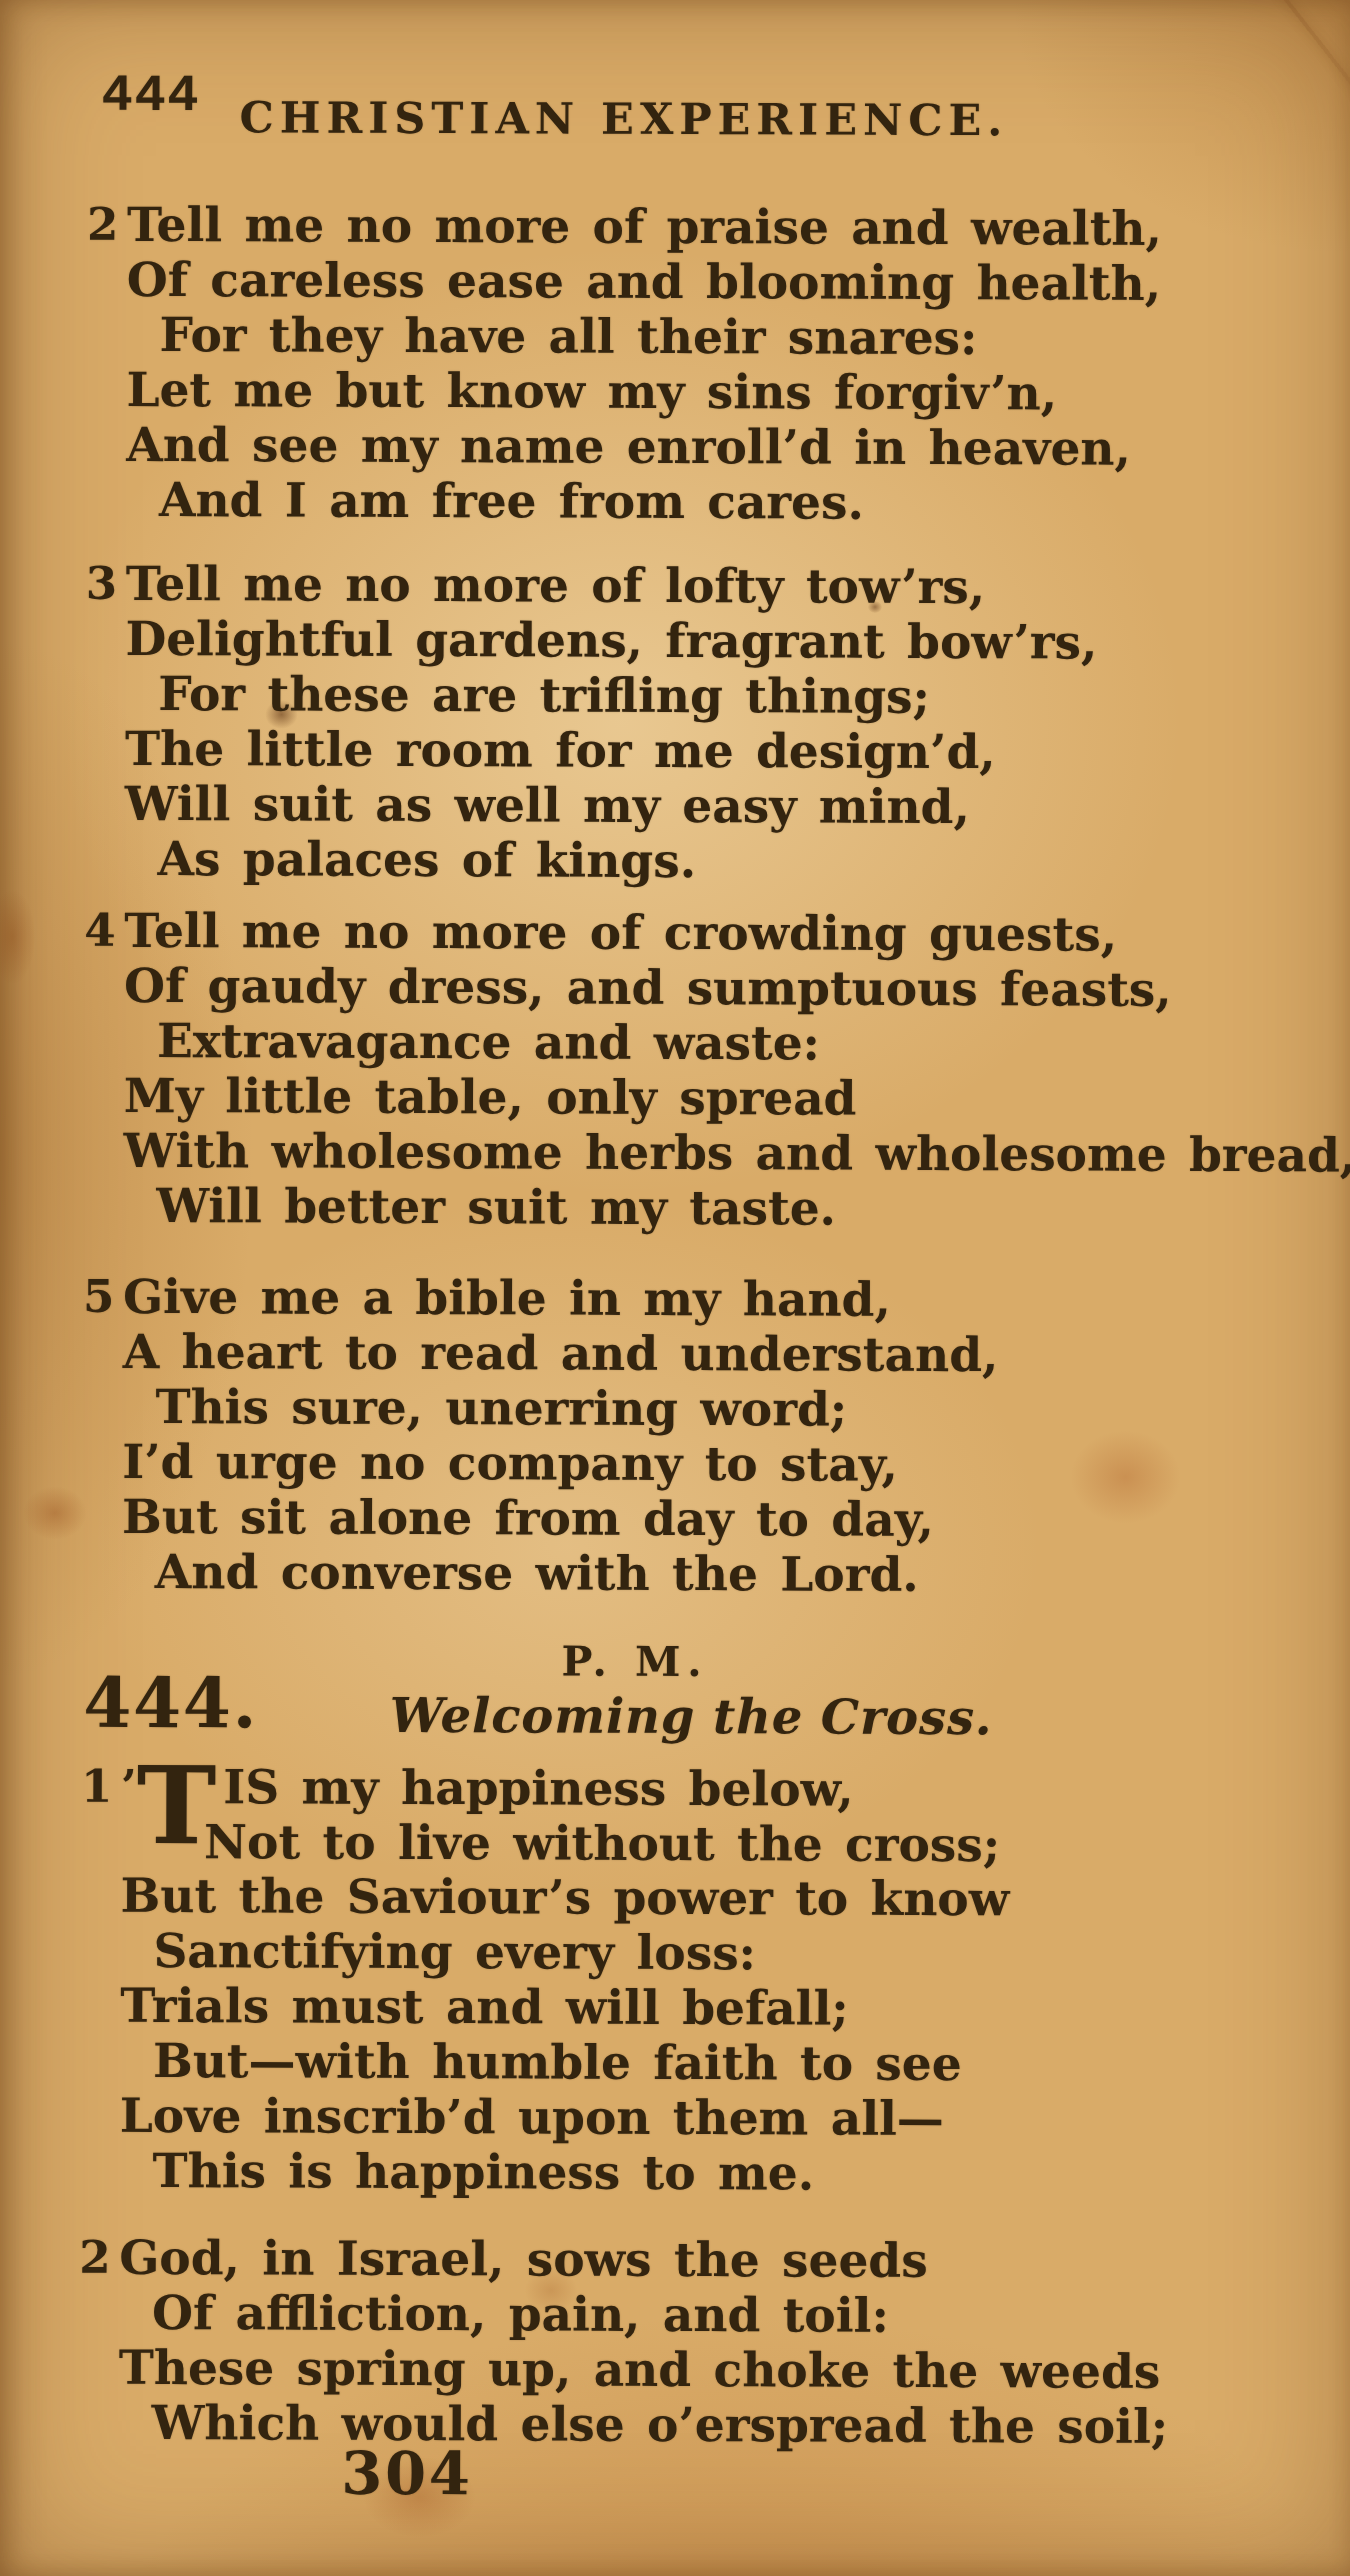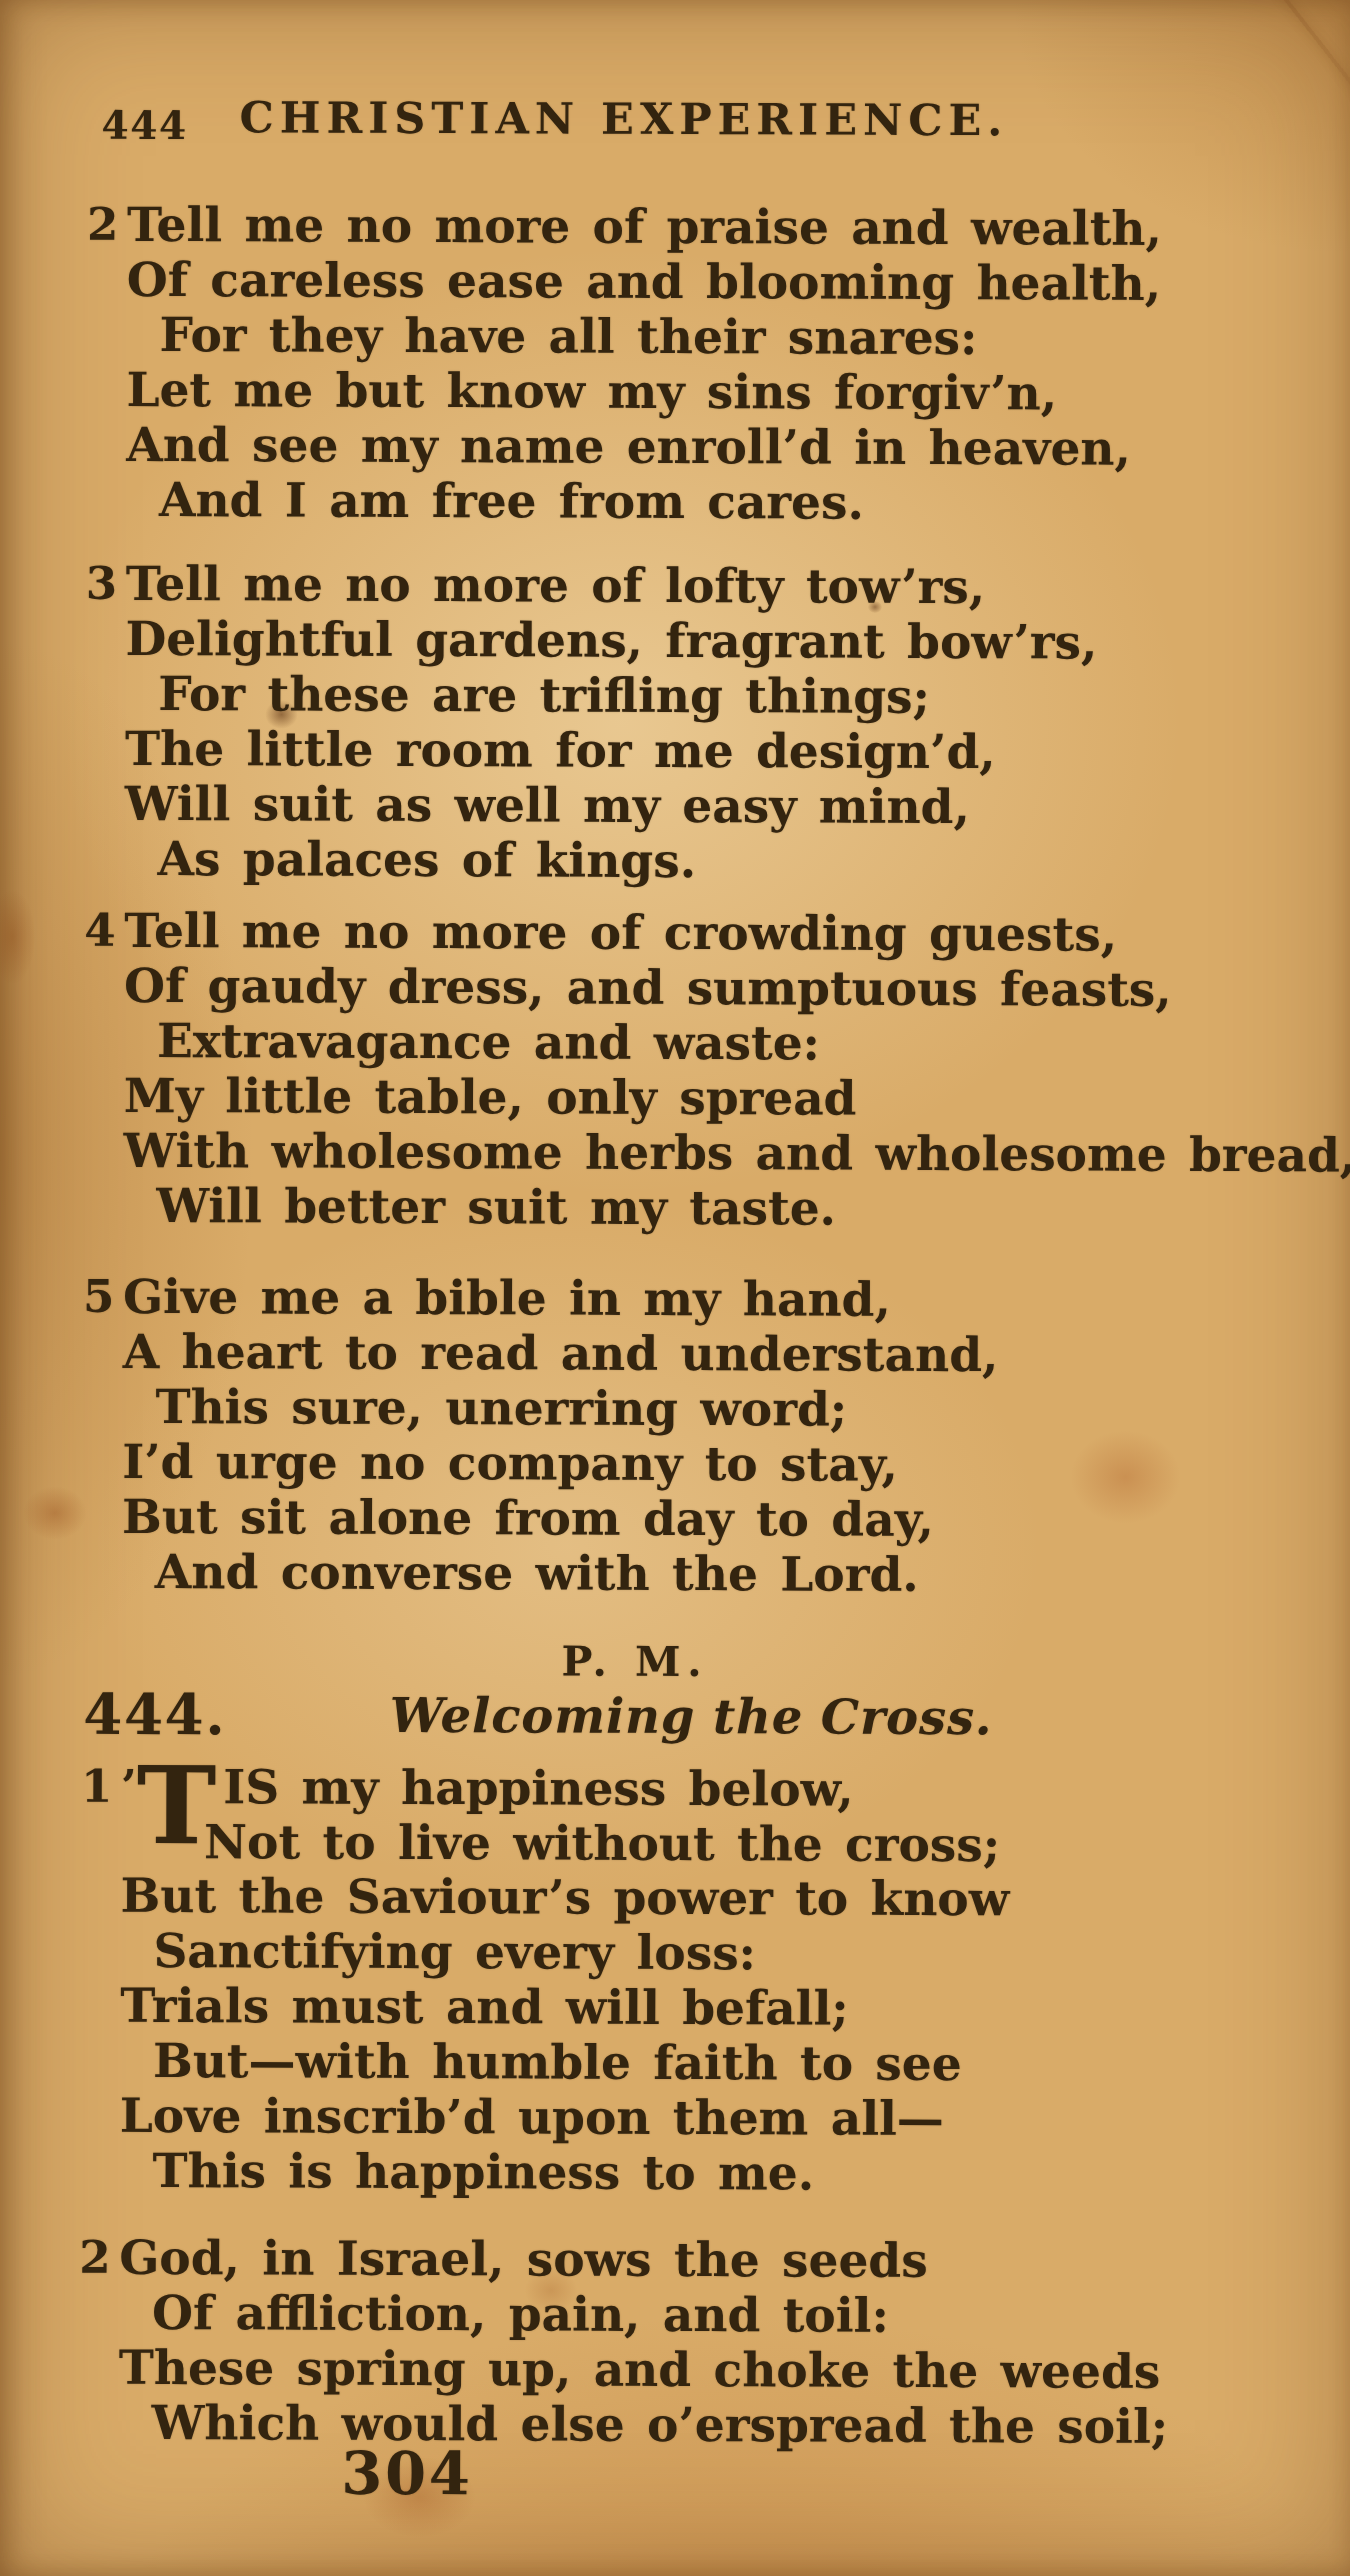--- a/index.html
+++ b/index.html
@@ -13,36 +13,36 @@
       radial-gradient(ellipse 485px 364px at 100% 0%, rgba(148,88,28,.30), rgba(148,88,28,0) 70%),
       radial-gradient(ellipse 364px 745px at 0% 45%, rgba(148,88,28,.28), rgba(148,88,28,0) 70%),
       radial-gradient(ellipse 849px 485px at 55% 104%, rgba(178,106,40,.38), rgba(178,106,40,0) 75%);
     box-shadow: inset 0 0 130px rgba(100,55,15,.38), inset 0 0 22.5px rgba(100,55,15,.22), inset 15.6px 0 35px -7px rgba(90,50,12,.35);
     color:#33240f;
   }
   .content{position:absolute;inset:0;transform:rotate(.22deg);transform-origin:50% 50%;
     font-weight:bold;text-shadow:0 0 1.7px rgba(55,38,16,.32);}
   
   .header{position:relative;height:152px;}
-  .folio{position:absolute;top:101px;left:97px;font-size:39px;line-height:52px;letter-spacing:1.7px;}
+  .folio{position:absolute;top:73px;left:97px;font-size:52px;line-height:52px;letter-spacing:1.7px;font-family:Liberation Mono, monospace;}
   .htitle{position:absolute;top:97px;left:0;right:0;text-align:center;font-size:43px;line-height:45px;
     letter-spacing:6px;transform:translateX(-56px);}
   
   .stanza{position:relative;padding-left:123px;font-size:47px;line-height:55px;word-spacing:6px;}
   .vl{position:relative;height:55px;white-space:nowrap;}
   .vl.ind{padding-left:33px;}
   .vnum{position:absolute;left:-40px;top:0;font-size:45px;}
   .s-first{margin-top:47px;}
   .s2{margin-top:29px;}
   .s3{margin-top:17.3px;}
   .s4{margin-top:36px;}
   
   .hymn-head{position:relative;margin-top:35px;height:97px;}
   .meter{position:absolute;top:1.7px;left:0;right:0;text-align:center;font-size:41px;letter-spacing:7px;transform:translateX(-39px);}
-  .hnum{position:absolute;top:50px;left:85px;font-size:56px;line-height:61px;letter-spacing:1.7px;text-align:right;}
+  .hnum{position:absolute;top:38px;left:85px;font-size:69px;line-height:61px;letter-spacing:1.7px;text-align:right;}
   .htitle2{position:absolute;top:52px;left:0;right:0;text-align:center;font-style:italic;font-size:48px;
     letter-spacing:0.9px;transform:translateX(17.3px);}
   
   .hv1{margin-top:28px;}
   .hv2{margin-top:32px;}
   .dc-row{height:109px;display:flex;align-items:flex-start;}
   .apos{font-size:45px;line-height:55px;margin-right:0;}
   .dropcap{font-size:107px;line-height:83px;margin-top:5.2px;letter-spacing:0;}
   .dc-lines{display:inline-block;margin-left:7px;}
   .dc-lines .dc-l{display:block;height:55px;line-height:55px;}

